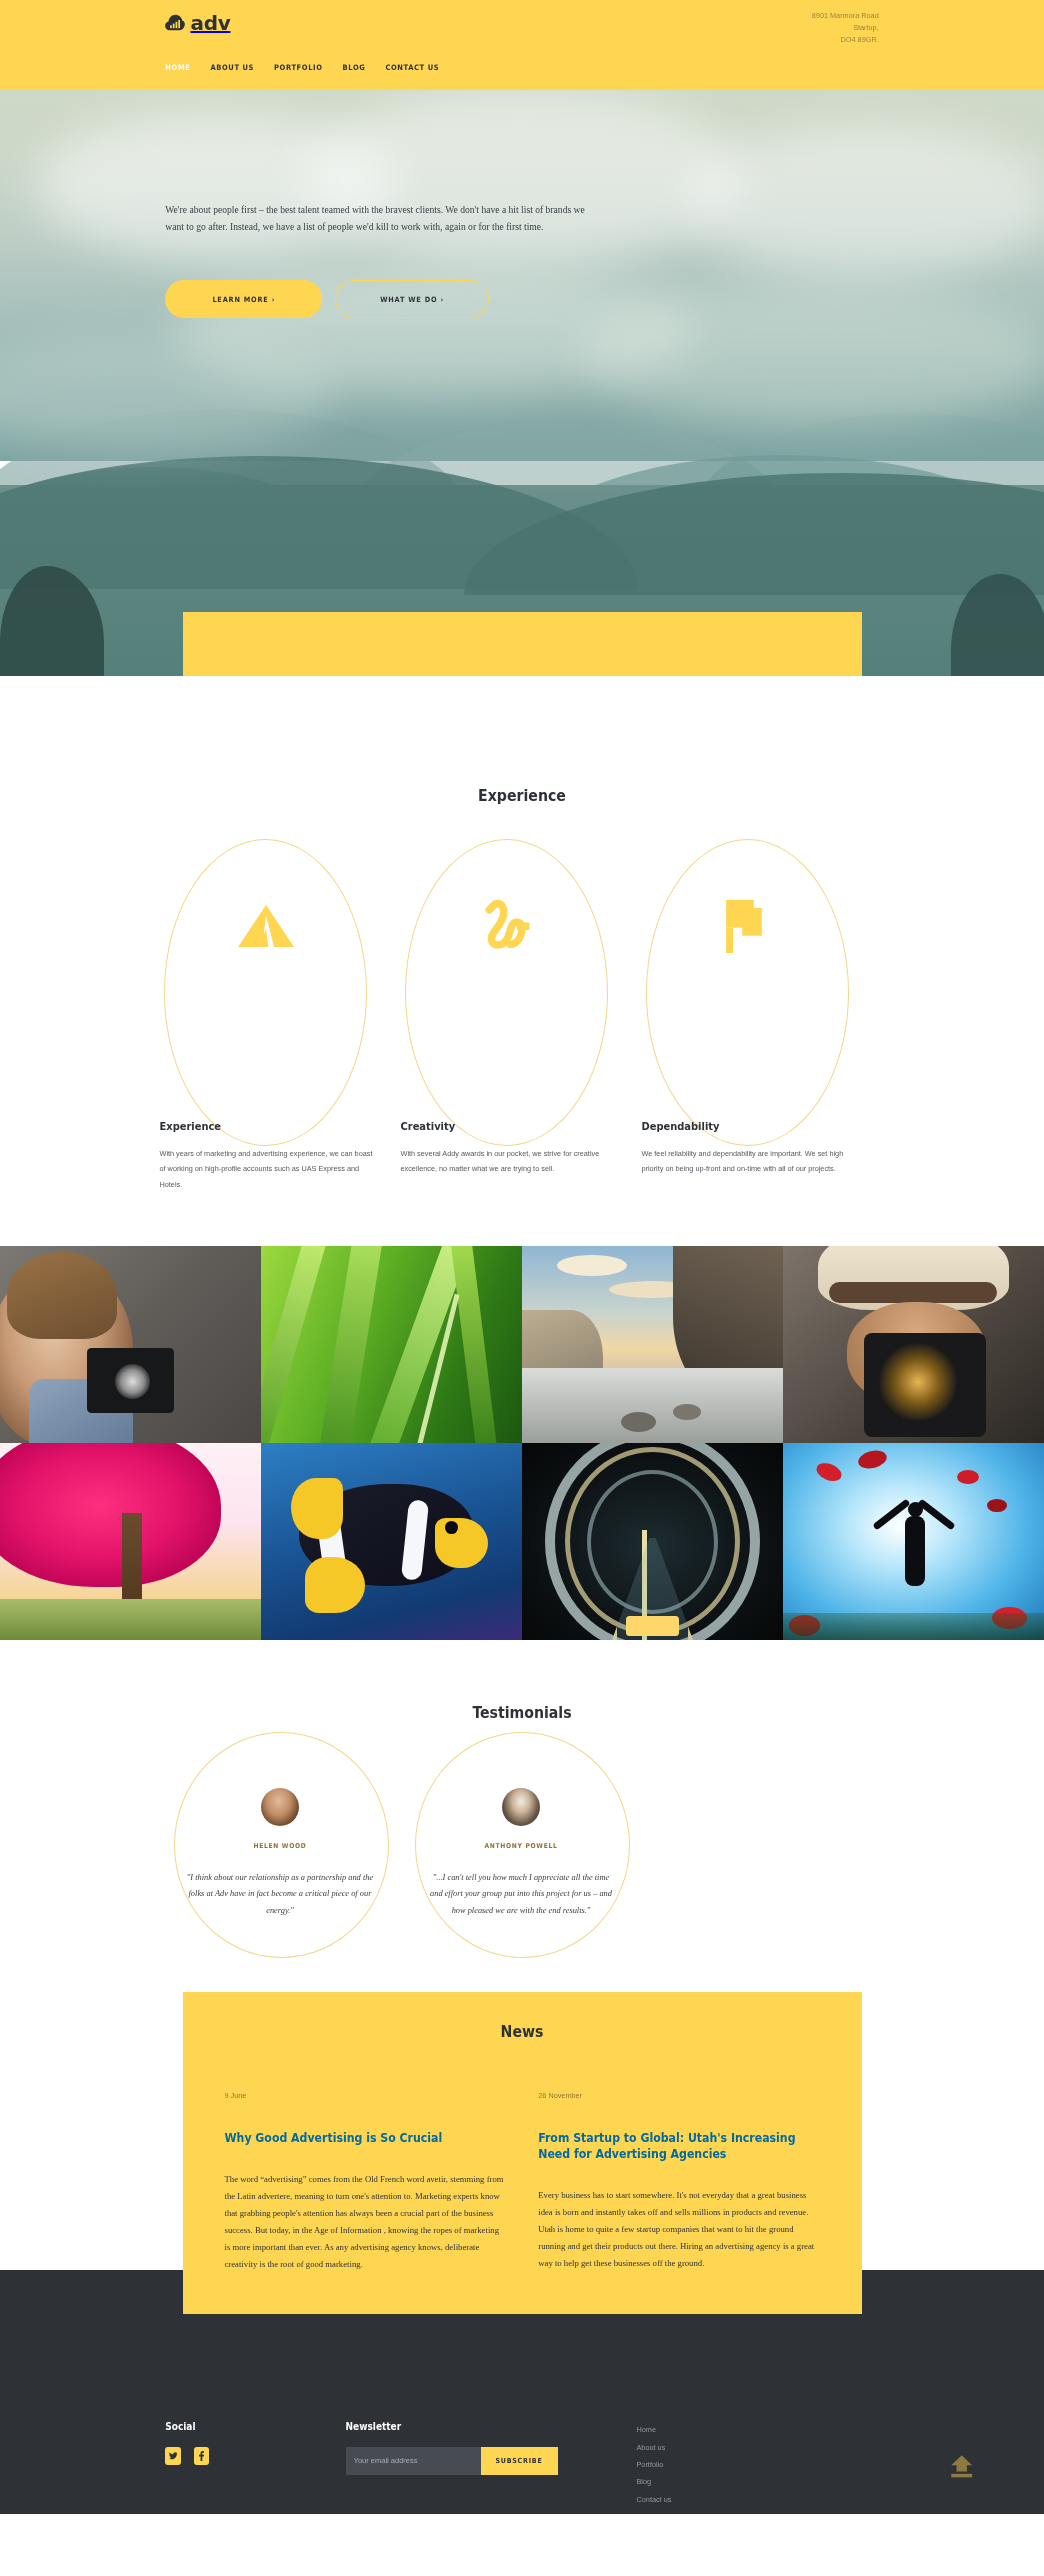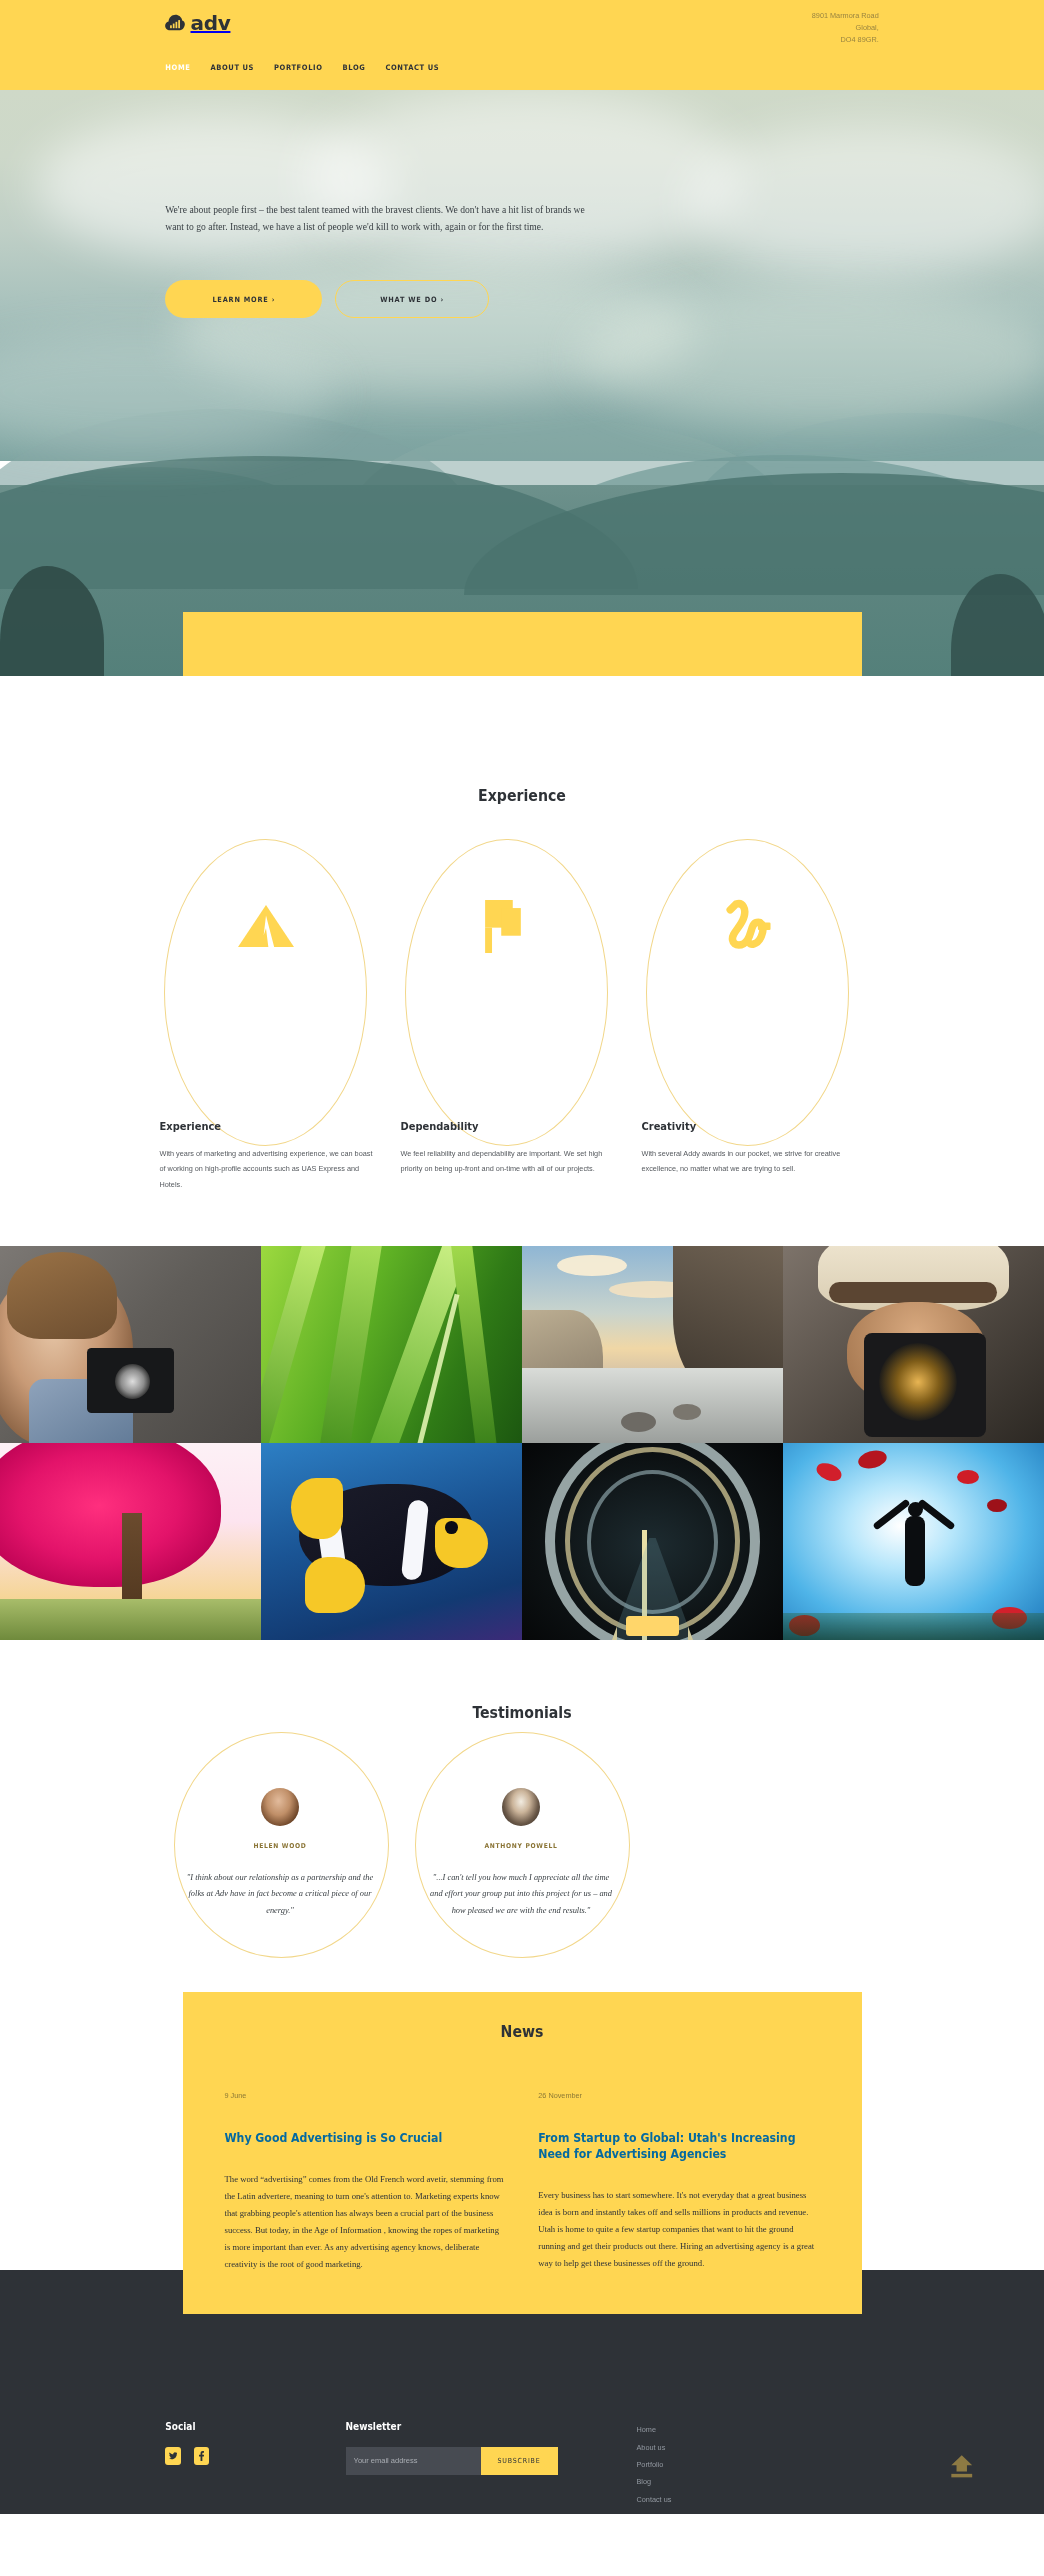--- a/index.html
+++ b/index.html
@@ -212,21 +212,21 @@
   .nl-form{display:flex;margin-top:14.5px;}
   .nl-input{
     width:135px;height:28px;background:#474b52;border:none;
     padding:0 8.1px;color:#a9adb3;font-size:7.5px;
     font-family:"Liberation Sans",sans-serif;outline:none;
   }
   .nl-input::placeholder{color:#a9adb3;}
   .nl-btn{
     width:77px;height:28px;background:#ffd652;border:none;cursor:pointer;
     font-family:"DejaVu Sans Condensed","Liberation Sans Narrow","Liberation Sans",sans-serif;
-    font-size:7px;font-weight:400;letter-spacing:0.8px;color:#2e3237;
+    font-size:7px;font-weight:700;letter-spacing:0.8px;color:#2e3237;
     text-transform:uppercase;
   }
   .foot-nav{position:absolute;left:477px;top:107px;display:flex;flex-direction:column;gap:0;}
   .foot-nav a{
     font-family:"Liberation Sans",sans-serif;
     font-size:7.3px;color:#9298a0;text-decoration:none;
     line-height:2.38;
   }
   .totop{
     position:absolute;right:-90px;top:139px;
@@ -254,21 +254,21 @@
       <nav class="nav">
         <a href="#" class="active">HOME</a>
         <a href="#">ABOUT US</a>
         <a href="#">PORTFOLIO</a>
         <a href="#">BLOG</a>
         <a href="#">CONTACT US</a>
       </nav>
 
       <div class="address">
         <div>8901 Marmora Road</div>
-        <div>Global,</div>
+        <div>Startup,</div>
         <div>DO4 89GR.</div>
       </div>
     </div>
   </header>
 
   <section class="hero">
     <div class="hero-bg">
       <div class="sky"></div>
 
       <div class="mt" style="left:-35px;bottom:145px;width:511px;height:122px;background:#7fa3a2;border-radius:50% 50% 0 0 / 100% 100% 0 0;opacity:.62;"></div>
@@ -319,40 +319,40 @@
               <path d="M48 18 L62 72 L52 72 L48 40 L44 52 Z" fill="#ffffff"></path>
             </svg>
           </div>
           <h3>Experience</h3>
           <p>With years of marketing and advertising experience, we can boast of working on high-profile accounts such as UAS Express and Hotels.</p>
         </div>
 
         <div class="exp-col">
           <div class="exp-ellipse"></div>
           <div class="exp-icon">
+            <svg width="53" height="56" viewBox="0 0 92 96">
+              <path d="M16 20 L26 10 C38 6 44 18 40 32 C35 50 18 60 20 72 C22 84 38 84 46 72 C54 60 52 44 62 42 C72 40 76 52 70 66 C64 80 50 84 46 74" stroke="#ffd652" stroke-width="13" fill="none" stroke-linecap="round" stroke-linejoin="round"></path>
+              <rect x="64" y="42" width="22" height="13" rx="2" fill="#ffd652"></rect>
+            </svg>
+          </div>
+          <h3>Creativity</h3>
+          <p>With several Addy awards in our pocket, we strive for creative excellence, no matter what we are trying to sell.</p>
+        </div>
+
+        <div class="exp-col">
+          <div class="exp-ellipse"></div>
+          <div class="exp-icon">
             <svg width="44" height="53" viewBox="0 0 76 92">
               <rect x="0" y="0" width="48" height="48" fill="#ffd652"></rect>
               <rect x="28" y="14" width="34" height="48" fill="#ffd652"></rect>
               <rect x="0" y="48" width="12" height="44" fill="#ffd652"></rect>
             </svg>
           </div>
           <h3>Dependability</h3>
           <p>We feel reliability and dependability are important. We set high priority on being up-front and on-time with all of our projects.</p>
-        </div>
-
-        <div class="exp-col">
-          <div class="exp-ellipse"></div>
-          <div class="exp-icon">
-            <svg width="53" height="56" viewBox="0 0 92 96">
-              <path d="M16 20 L26 10 C38 6 44 18 40 32 C35 50 18 60 20 72 C22 84 38 84 46 72 C54 60 52 44 62 42 C72 40 76 52 70 66 C64 80 50 84 46 74" stroke="#ffd652" stroke-width="13" fill="none" stroke-linecap="round" stroke-linejoin="round"></path>
-              <rect x="64" y="42" width="22" height="13" rx="2" fill="#ffd652"></rect>
-            </svg>
-          </div>
-          <h3>Creativity</h3>
-          <p>With several Addy awards in our pocket, we strive for creative excellence, no matter what we are trying to sell.</p>
         </div>
 
       </div>
     </div>
   </section>
 
   <section class="gallery">
     <div class="gal-row">
       <a href="#" class="gal-cell" style="background:linear-gradient(135deg,#7c7874 0%,#605d59 48%,#4a4744 100%);">
         <div style="position:absolute;left:-11.6px;top:21px;width:145px;height:180px;background:radial-gradient(ellipse at 45% 32%,#e7c7a8 0%,#c89a76 42%,#8a6243 74%,#4c3827 100%);border-radius:48% 46% 40% 44%;"></div>

